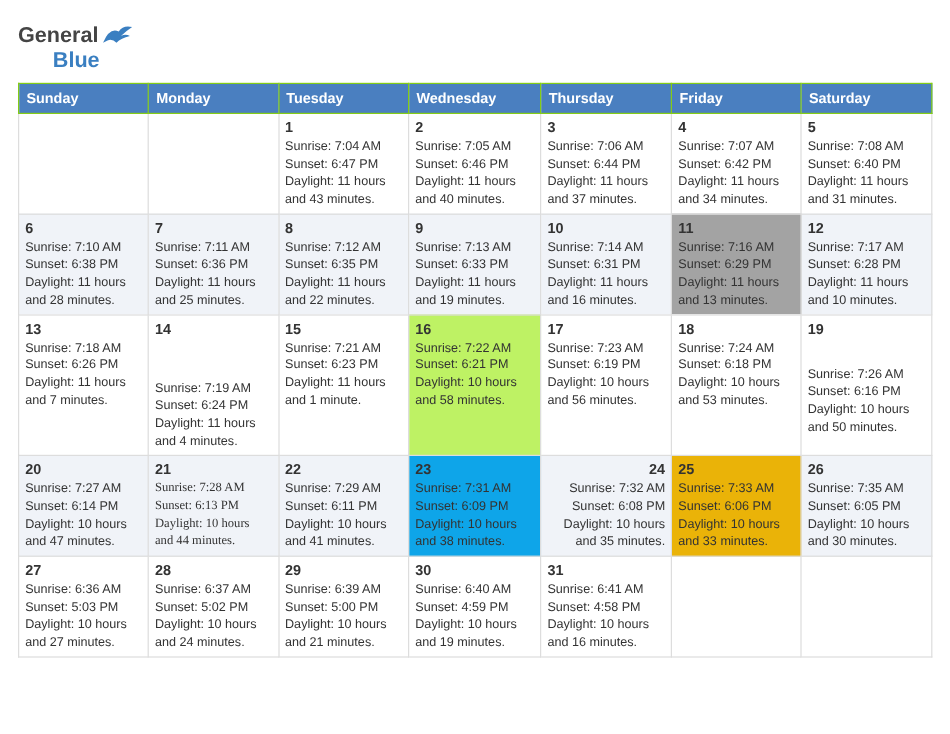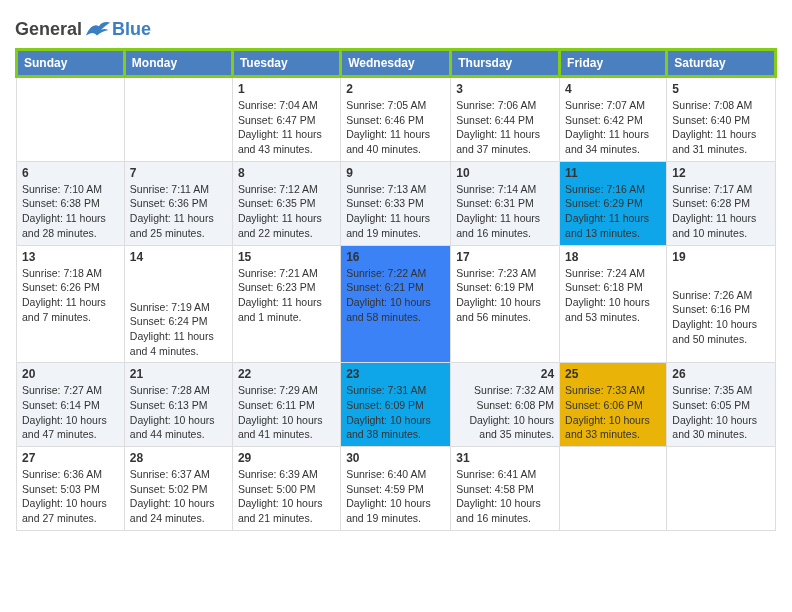--- a/index.html
+++ b/index.html
@@ -11,21 +11,21 @@
       padding: 10px 15px 15px 15px;
     }
     .header {
       display: flex;
       justify-content: space-between;
       align-items: flex-start;
       margin-bottom: 8px;
     }
     .logo {
       display: flex;
-      flex-direction: row;
+      flex-direction: column;
       align-items: center;
       margin-top: 8px;
     }
     .logo-bird {
       width: 28px;
       height: 22px;
       display: inline-block;
       margin-left: 2px;
     }
     .logo-row {
@@ -51,21 +51,21 @@
       border-collapse: collapse;
       font-size: 11px;
     }
     .calendar th {
       background-color: #4a7fc0;
       color: #fff;
       text-align: left;
       padding: 5px 6px;
       font-size: 12px;
       font-weight: bold;
-      border: 3px solid #84cc16;
+      border: 1px solid #84cc16;
     }
     .calendar td {
       vertical-align: top;
       padding: 4px 5px;
       border: 1px solid #ddd;
       width: 113px;
       min-height: 70px;
       background: #fff;
     }
     .calendar tr:nth-child(even) td {
@@ -191,21 +191,21 @@
 Daylight: 11 hours
 and 19 minutes.</div>
         </td>
         <td style="background: rgb(240, 243, 248);">
           <span class="day-number">10</span>
           <div class="day-info" style="white-space: pre-line;">Sunrise: 7:14 AM
 Sunset: 6:31 PM
 Daylight: 11 hours
 and 16 minutes.</div>
         </td>
-        <td style="background: #0ea5e9;">
+        <td style="background: #a3a3a3;">
           <span class="day-number">11</span>
           <div class="day-info" style="white-space: pre-line;">Sunrise: 7:16 AM
 Sunset: 6:29 PM
 Daylight: 11 hours
 and 13 minutes.</div>
         </td>
         <td style="background: rgb(240, 243, 248);">
           <span class="day-number">12</span>
           <div class="day-info" style="white-space: pre-line;">Sunrise: 7:17 AM
 Sunset: 6:28 PM
@@ -228,21 +228,21 @@
 Daylight: 11 hours
 and 4 minutes.</div>
         </td>
         <td style="background: rgb(255, 255, 255);">
           <span class="day-number">15</span>
           <div class="day-info" style="white-space: pre-line;">Sunrise: 7:21 AM
 Sunset: 6:23 PM
 Daylight: 11 hours
 and 1 minute.</div>
         </td>
-        <td style="background: #3b82f6;">
+        <td style="background: #bef264;">
           <span class="day-number">16</span>
           <div class="day-info" style="white-space: pre-line;">Sunrise: 7:22 AM
 Sunset: 6:21 PM
 Daylight: 10 hours
 and 58 minutes.</div>
         </td>
         <td style="background: rgb(255, 255, 255);">
           <span class="day-number">17</span>
           <div class="day-info" style="white-space: pre-line;">Sunrise: 7:23 AM
 Sunset: 6:19 PM
@@ -267,21 +267,21 @@
       <tr class="row-even">
         <td style="background: rgb(240, 243, 248);">
           <span class="day-number">20</span>
           <div class="day-info" style="white-space: pre-line;">Sunrise: 7:27 AM
 Sunset: 6:14 PM
 Daylight: 10 hours
 and 47 minutes.</div>
         </td>
         <td style="background: rgb(240, 243, 248);">
           <span class="day-number">21</span>
-          <div class="day-info" style="white-space: pre-line;">Sunrise: 7:28 AM
+          <div class="day-info" style="white-space: pre-line; font-family: Liberation Serif, serif;">Sunrise: 7:28 AM
 Sunset: 6:13 PM
 Daylight: 10 hours
 and 44 minutes.</div>
         </td>
         <td style="background: rgb(240, 243, 248);">
           <span class="day-number">22</span>
           <div class="day-info" style="white-space: pre-line;">Sunrise: 7:29 AM
 Sunset: 6:11 PM
 Daylight: 10 hours
 and 41 minutes.</div>

